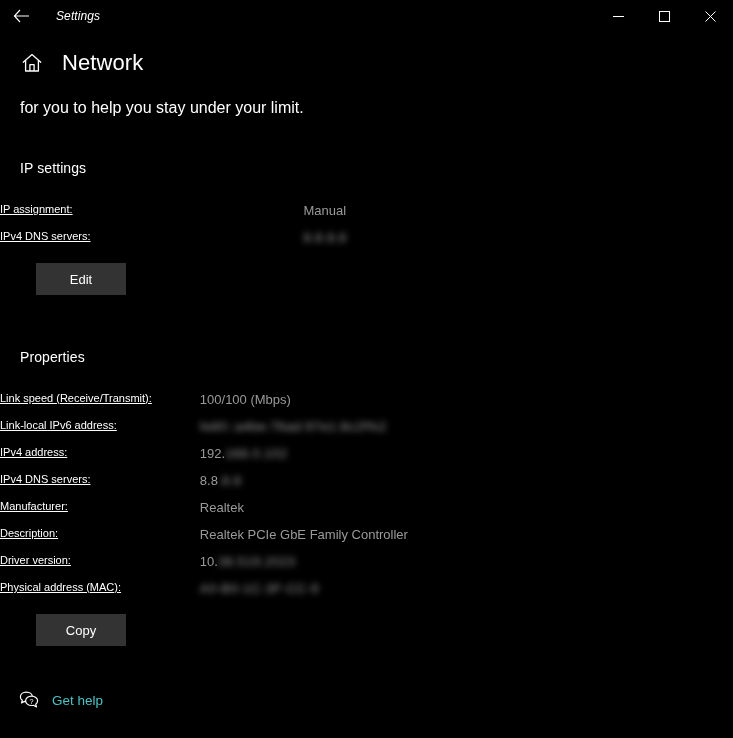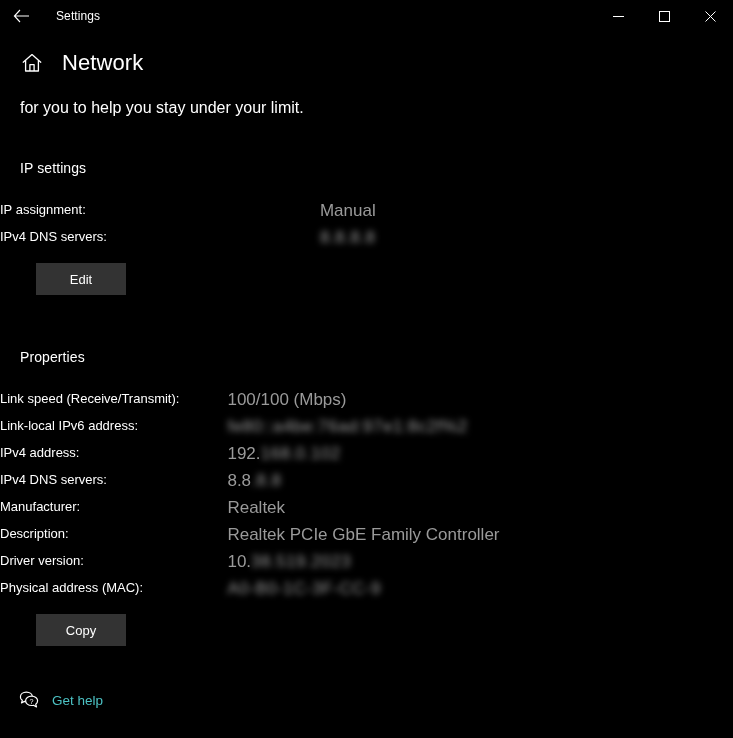--- a/index.html
+++ b/index.html
@@ -31,20 +31,21 @@
     align-items: center;
     justify-content: center;
     cursor: pointer;
   }
   .back-btn svg { display: block; }
   .app-title {
     font-size: 12px;
     color: #ffffff;
     margin-left: 14px;
     letter-spacing: 0.1px;
+    font-style: italic;
   }
   .win-controls {
     position: absolute;
     right: 0;
     top: 0;
     display: flex;
     height: 32px;
   }
   .win-btn {
     width: 46px;
@@ -106,29 +107,30 @@
   .sec-ip { margin-top: 43px; }
   .sec-props { margin-top: 54px; }
 
   .kv-table {
     margin-top: 21px;
     padding-left: 20px;
     border-collapse: collapse;
   }
   .kv-row { height: 25px; }
   .kv-key {
-    font-size: 13px;
+    font-size: 11px;
     color: #ffffff;
     padding: 0 0 0 0;
     white-space: nowrap;
     vertical-align: top;
     line-height: 25px;
+    text-decoration: underline;
   }
   .kv-val {
-    font-size: 17px;
+    font-size: 13px;
     color: #9a9a9a;
     padding-left: 0;
     white-space: nowrap;
     vertical-align: top;
     line-height: 25px;
   }
   .kv-spacer { width: 211px; }
   .kv-table.props .kv-spacer { width: 0; }
   .kv-table.props .kv-val { padding-left: 0; }
 

